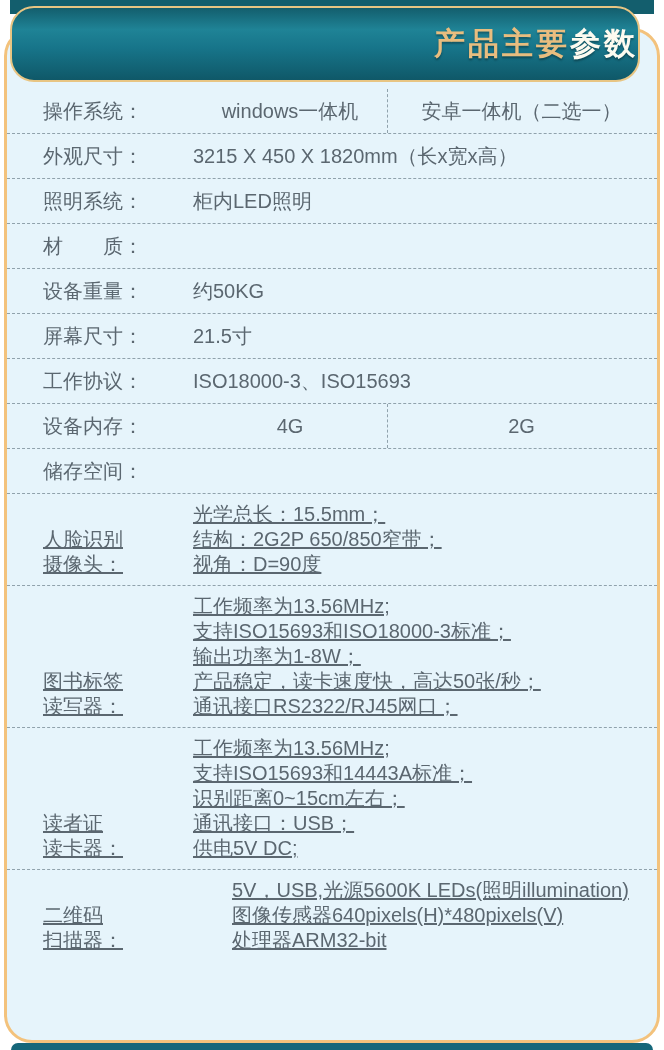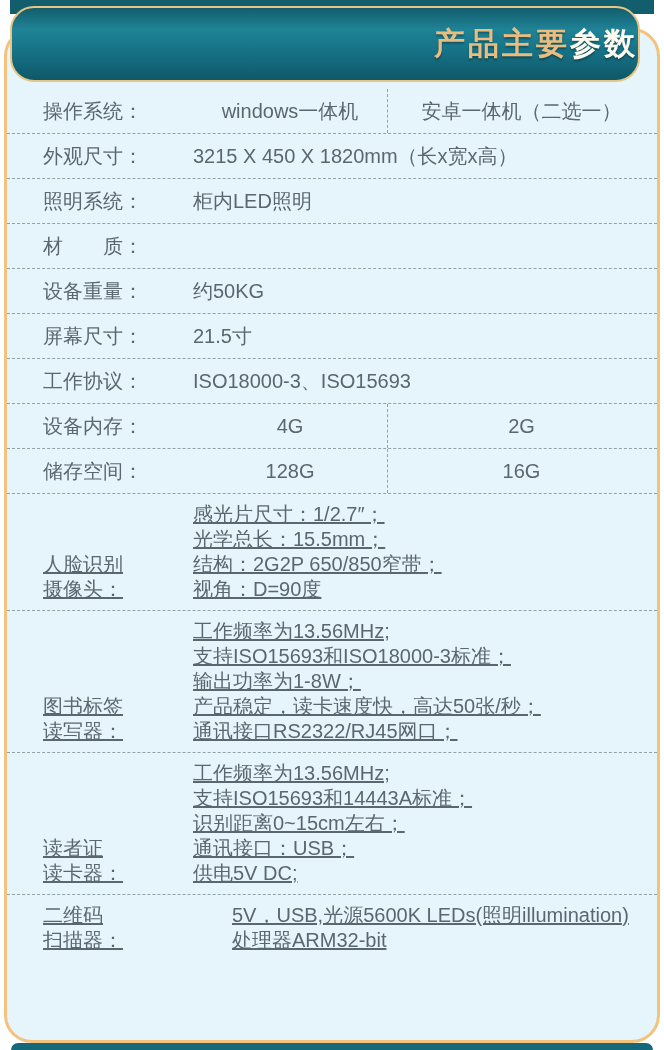--- a/index.html
+++ b/index.html
@@ -90,33 +90,27 @@
         <div class="row dual-center">
           <div class="label">设备内存：</div>
           <div class="value">
             <div class="col1">4G</div>
             <div class="vdivider"></div>
             <div class="col2">2G</div>
           </div>
         </div>
         <div class="row dual-center">
           <div class="label">储存空间：</div>
-          <div class="value">
-            <div class="col1">128G</div>
-            <div class="vdivider"></div>
-            <div class="col2">16G</div>
-          </div>
         </div>
         <div class="row multi">
           <div class="label">
             <div>人脸识别</div>
             <div>摄像头：</div>
           </div>
           <div class="value">
-            <div>感光片尺寸：1/2.7″；</div>
             <div>光学总长：15.5mm；</div>
             <div>结构：2G2P 650/850窄带；</div>
             <div>视角：D=90度</div>
           </div>
         </div>
         <div class="row multi">
           <div class="label">
             <div>图书标签</div>
             <div>读写器：</div>
           </div>
@@ -141,20 +135,21 @@
             <div>供电5V DC;</div>
           </div>
         </div>
         <div class="row multi">
           <div class="label">
             <div>二维码</div>
             <div>扫描器：</div>
           </div>
           <div class="value">
             <div>5V，USB,光源5600K LEDs(照明illumination)</div>
+            <div>图像传感器640pixels(H)*480pixels(V)</div>
             <div>处理器ARM32-bit</div>
           </div>
         </div>
       </div>
   </div>
 
   <div class="header">
     <div class="title"><span class="gold">产品主要</span><span class="white">参数</span></div>
   </div>
 

